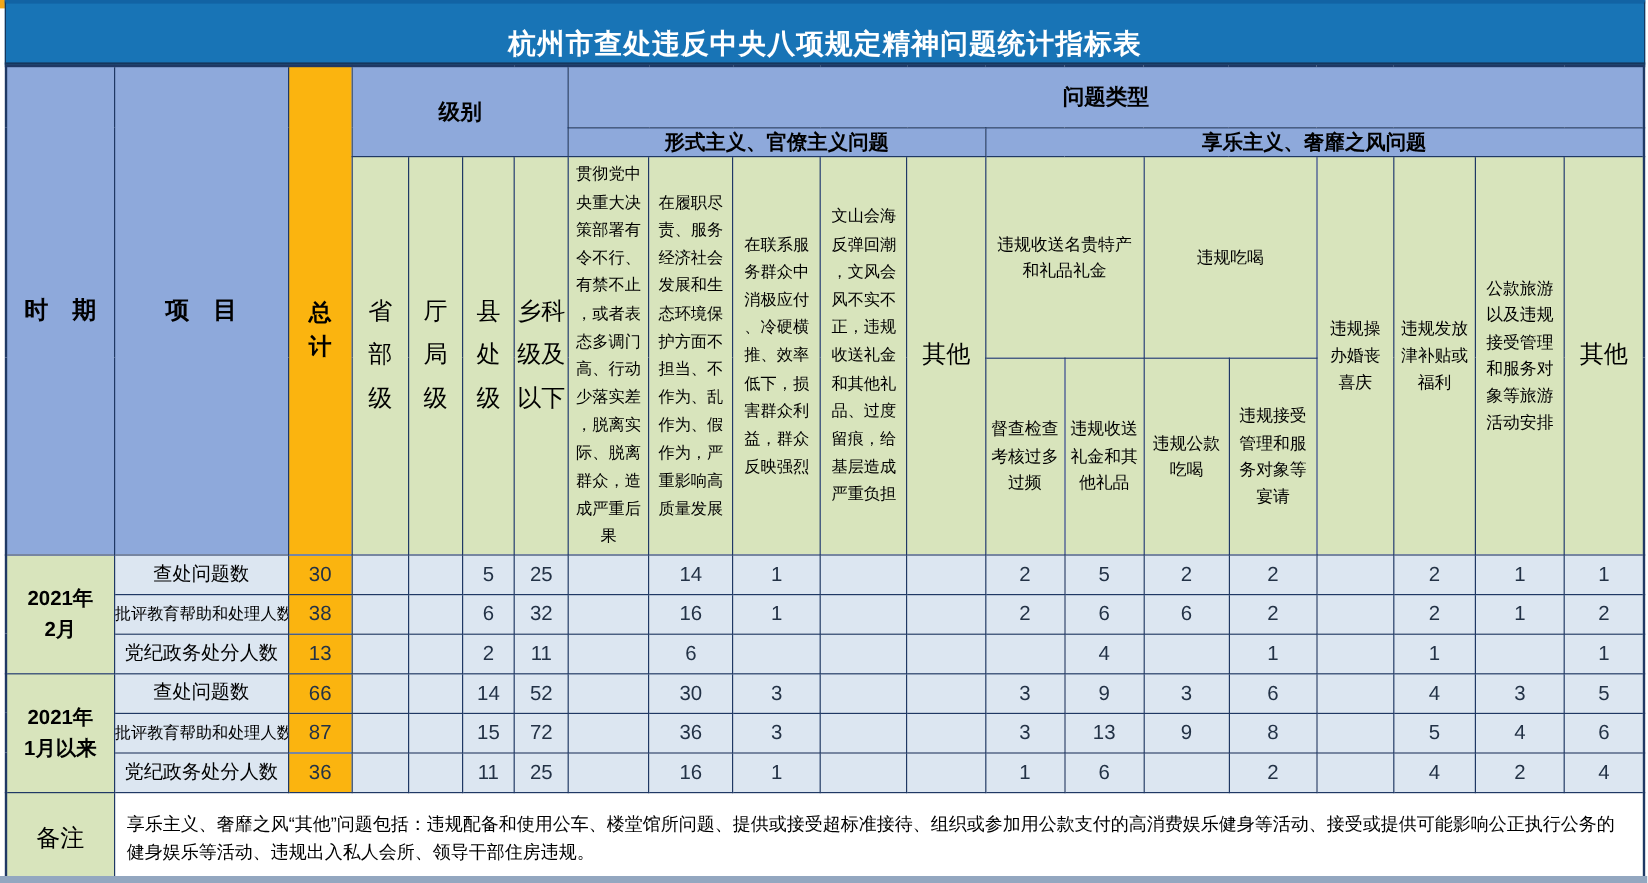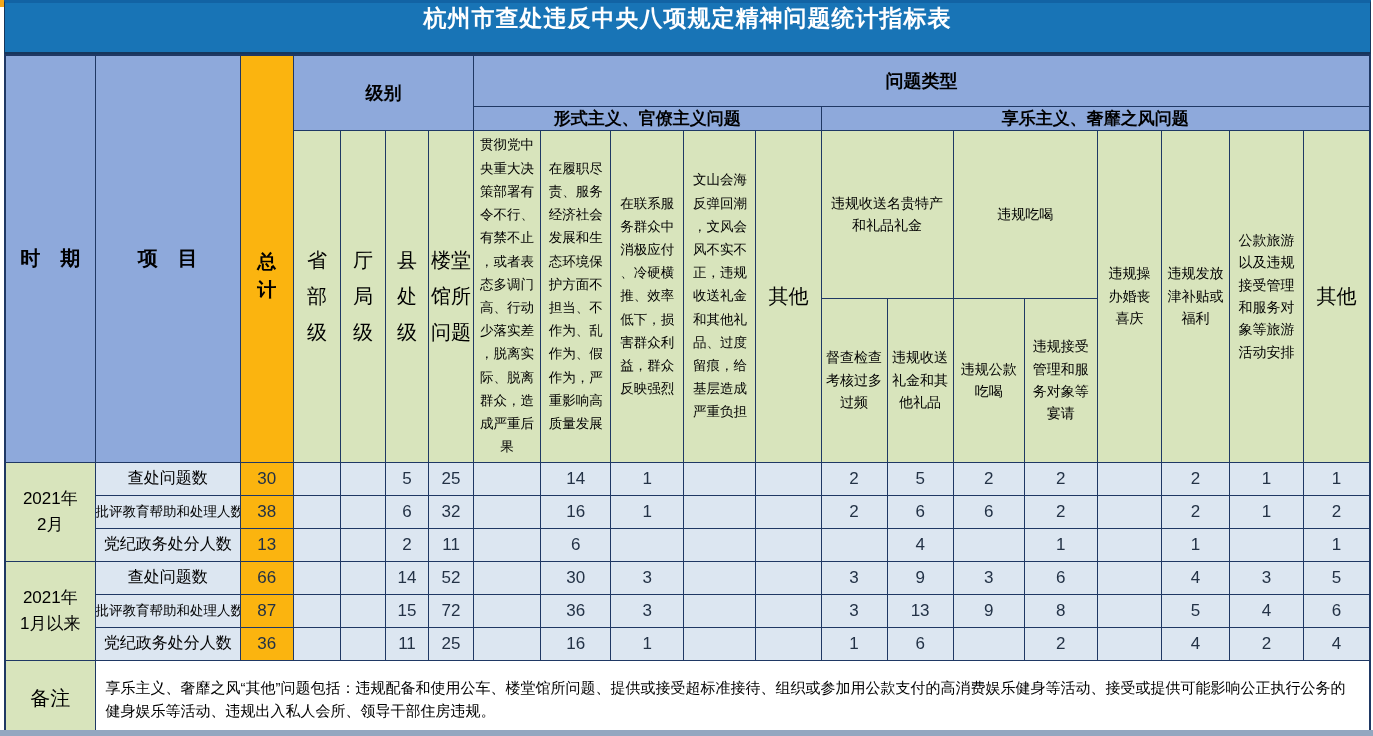--- a/index.html
+++ b/index.html
@@ -2,41 +2,41 @@
 <html><head>
 <meta charset="utf-8">
 <style>
   html,body{margin:0;padding:0;background:#fff;}
   body{font-family:"Liberation Sans","DejaVu Sans",sans-serif;color:#000;}
   .page{position:relative;width:1373px;height:736px;background:#fff;overflow:hidden;}
   .corner-mark{position:absolute;left:0;top:0;width:5px;height:7px;background:#F2A71B;}
   .sheet{position:absolute;left:4px;top:0;width:1367px;}
   .title-bar{
     height:54px;background:#1874B6;border:1px solid #16365C;border-top:3px solid #1263A4;border-bottom:2px solid #16365C;
-    display:flex;align-items:flex-start;justify-content:center;
+    display:flex;align-items:flex-end;justify-content:center;
     color:#fff;font-size:23px;font-weight:bold;letter-spacing:1px;box-sizing:border-box;
   }
   table.grid{border-collapse:collapse;table-layout:fixed;width:1367px;border:2px solid #1F3864;}
   table.grid td{border:1px solid #1F3864;text-align:center;vertical-align:middle;padding:0;overflow:hidden;}
   tr.hr1{height:51px;} tr.hr2{height:20px;} tr.hr3{height:168px;} tr.hr4{height:164px;}
   tr.dr{height:33px;} tr.nr{height:50px;}
   .hb{background:#8EA9DB;font-weight:bold;}
   .hb-big{font-size:20px;}
   .hb-mid{font-size:18px;}
   .hb-grp{font-size:17px;}
   .g{background:#D8E4BC;}
   .o{background:#FBB40F;}
   .c{background:#DCE6F1;}
   .glong{font-size:13.5px;line-height:1.72;padding:2px 3px !important;word-break:break-all;line-break:anywhere;margin-left:20px;}
   .ggrp{font-size:14px;line-height:1.6;padding:2px 4px !important;word-break:break-all;line-break:anywhere;}
   .glv{font-size:20px;line-height:1.8;}
   .w1{display:inline-block;width:1.1em;word-break:break-all;line-break:anywhere;}
   .w2{display:inline-block;width:2.2em;word-break:break-all;line-break:anywhere;}
   .vtot{display:inline-block;width:1.1em;word-break:break-all;line-break:anywhere;font-size:19px;font-weight:bold;line-height:1.45;margin-top:34px;}
-  .period{font-size:17px;font-weight:normal;line-height:1.5;}
+  .period{font-size:17px;font-weight:bold;line-height:1.5;}
   .item{font-size:16px;white-space:nowrap;}
   .item-sm{font-size:13.5px;white-space:nowrap;}
   .num{font-size:17px;color:#233246;}
   .note-label{font-size:20px;font-family:Liberation Serif, serif;}
   .note-text{background:#fff;text-align:left !important;padding:15px 10px !important;font-size:15px;line-height:1.55;}
   .bottom-strip{position:absolute;left:0;bottom:0;width:1373px;height:6px;background:#93A7C0;}
 </style>
 </head>
 <body>
 
@@ -83,21 +83,21 @@
 
       <tr class="hr2">
         <td colspan="5" class="hb hb-grp">形式主义、官僚主义问题</td>
         <td colspan="8" class="hb hb-grp">享乐主义、奢靡之风问题</td>
       </tr>
 
       <tr class="hr3">
         <td rowspan="2" class="g glv"><span class="w1">省部级</span></td>
         <td rowspan="2" class="g glv"><span class="w1">厅局级</span></td>
         <td rowspan="2" class="g glv"><span class="w1">县处级</span></td>
-        <td rowspan="2" class="g glv"><span class="w2">楼堂馆所问题</span></td>
+        <td rowspan="2" class="g glv"><span class="w2">乡科级及以下</span></td>
         <td rowspan="2" class="g glong">贯彻党中央重大决策部署有令不行、有禁不止，或者表态多调门高、行动少落实差，脱离实际、脱离群众，造成严重后果</td>
         <td rowspan="2" class="g glong">在履职尽责、服务经济社会发展和生态环境保护方面不担当、不作为、乱作为、假作为，严重影响高质量发展</td>
         <td rowspan="2" class="g glong">在联系服务群众中消极应付、冷硬横推、效率低下，损害群众利益，群众反映强烈</td>
         <td rowspan="2" class="g glong">文山会海反弹回潮，文风会风不实不正，违规收送礼金和其他礼品、过度留痕，给基层造成严重负担</td>
         <td rowspan="2" class="g glv">其他</td>
         <td colspan="2" class="g ggrp">违规收送名贵特产和礼品礼金</td>
         <td colspan="2" class="g ggrp">违规吃喝</td>
         <td rowspan="2" class="g ggrp">违规操办婚丧喜庆</td>
         <td rowspan="2" class="g ggrp">违规发放津补贴或福利</td>
         <td rowspan="2" class="g ggrp">公款旅游以及违规接受管理和服务对象等旅游活动安排</td>

